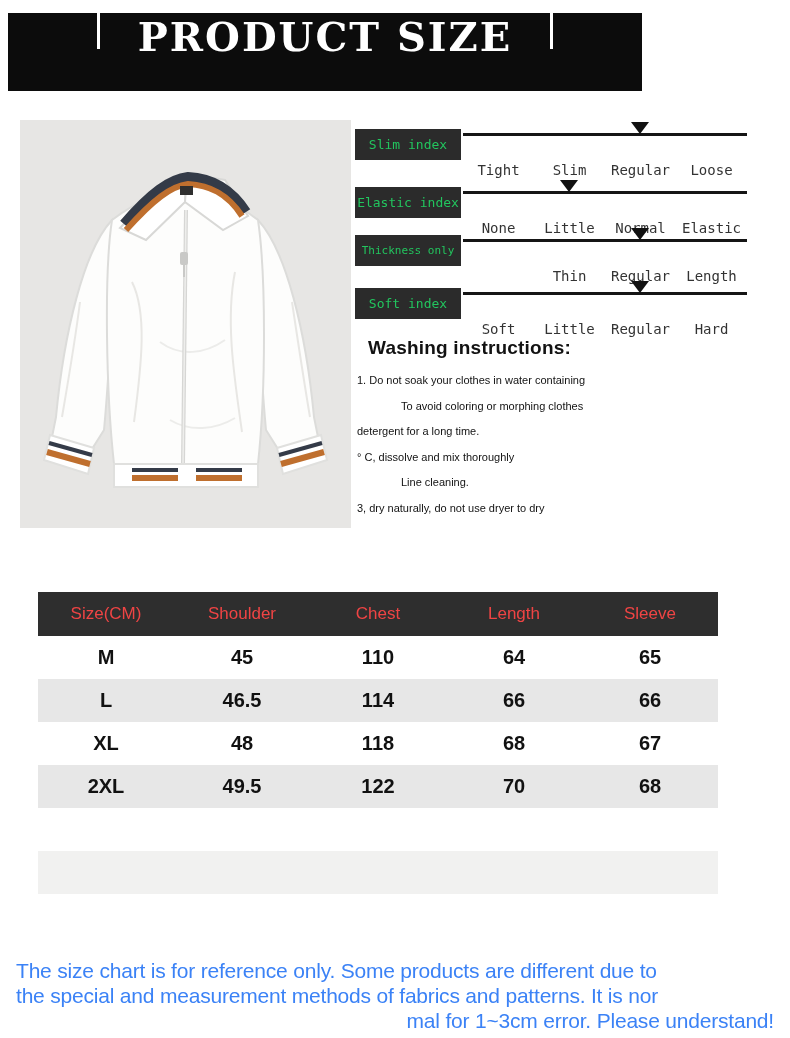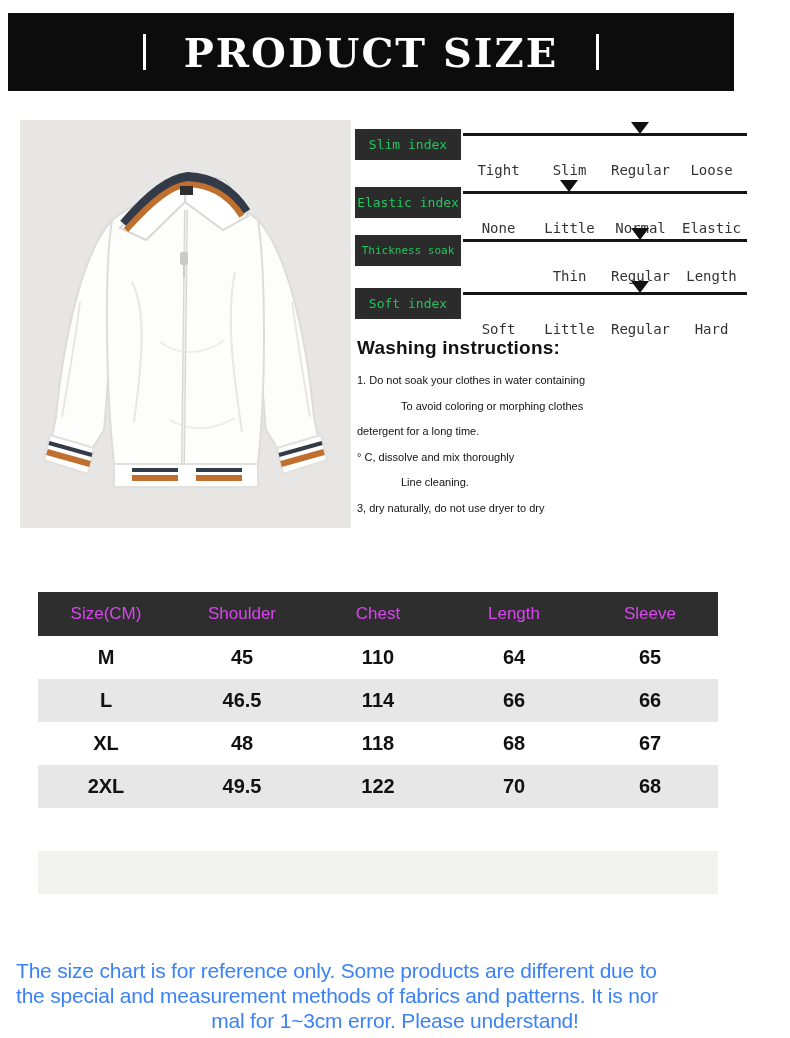--- a/index.html
+++ b/index.html
@@ -1,21 +1,21 @@
 <!DOCTYPE html>
 <html><head>
 <meta charset="utf-8">
 <style>
   * { margin:0; padding:0; box-sizing:border-box; }
   body { background:#ffffff; font-family:"Liberation Sans", sans-serif; }
   .page { position:relative; width:790px; height:1038px; background:#ffffff; overflow:hidden; margin:0 auto; }
 
   
-  .top-bar { position:absolute; left:8px; top:13px; width:726px; height:78px; background:#0c0c0c;
-             display:flex; align-items:center; justify-content:center; gap:38px; }
+  .top-bar { position:absolute; left:8px; top:13px; width:634px; height:78px; background:#0c0c0c;
+             display:flex; justify-content:center; gap:38px; }
   .title-divider { width:3px; height:36px; background:#ffffff; }
   .page-title { color:#ffffff; font-family:"DejaVu Serif", serif; font-weight:700;
                 font-size:40px; letter-spacing:2px; }
 
   
   .photo { position:absolute; left:20px; top:120px; width:331px; height:408px; background:#e7e6e4; }
   .photo svg { display:block; width:100%; height:100%; }
 
   
   .idx-row { position:absolute; left:355px; width:392px; height:46px; }
@@ -26,38 +26,38 @@
   .idx-line { position:absolute; left:108px; right:0; top:4px; height:3px; background:#151515; }
   .idx-marker { position:absolute; top:-7px; width:0; height:0;
                 border-left:9px solid transparent; border-right:9px solid transparent;
                 border-top:12px solid #111111; }
   .idx-options { position:absolute; left:108px; top:16px; width:284px; display:flex; }
   .idx-options span { flex:1; text-align:center; color:#333333;
                       font-family:"DejaVu Sans Mono", monospace; font-size:14px; letter-spacing:0px;margin-top:17px; }
 
   
   .washing { position:absolute; left:357px; top:337px; width:404px; color:#121212; }
-  .washing-heading { font-size:19px; font-weight:700; margin-bottom:9px; letter-spacing:0.2px; }
+  .washing-heading { font-size:19px; font-weight:700; margin-bottom:9px; letter-spacing:0.2px;margin-left:11px; }
   .washing-line { font-size:11px; line-height:25.5px; }
   .washing-line.indent { padding-left:44px; }
 
   
   .size-table { position:absolute; left:38px; top:592px; width:680px; }
-  .t-head { display:flex; height:44px; background:#2e2e2e; color:#d946ef; align-items:center; }
+  .t-head { display:flex; height:44px; background:#2e2e2e; color:#ef4444; align-items:center; }
   .t-head div { flex:1; text-align:center; font-size:17px; }
   .t-row { display:flex; height:43px; align-items:center; background:#ffffff; }
   .t-row div { flex:1; text-align:center; font-size:20px; font-weight:600; color:#111111; }
   .t-row.alt { background:#e7e7e7; }
   .t-row.empty { background:#ffffff; }
   .t-row.empty-gray { background:#f1f1f0; }
 
   
   .disclaimer { position:absolute; left:16px; top:958px; width:758px; color:#3b82f6; }
   .disclaimer-line { font-size:21px; line-height:25px; letter-spacing:-0.2px; }
-  .disclaimer-line.center { text-align:center; }
+  .disclaimer-line.center { text-align:right; }
 </style>
 </head>
 <body>
 
 <div class="page">
 
   <div class="top-bar">
     <div class="title-divider"></div>
     <div class="page-title">PRODUCT SIZE</div>
     <div class="title-divider"></div>
@@ -123,21 +123,21 @@
     <div class="idx-marker" style="left:205px"></div>
     <div class="idx-options">
       <span>None</span>
       <span>Little</span>
       <span>Normal</span>
       <span>Elastic</span>
     </div>
   </div>
 
   <div class="idx-row r3" style="top:235px">
-    <div class="idx-label">Thickness soak</div>
+    <div class="idx-label">Thickness only</div>
     <div class="idx-line"></div>
     <div class="idx-marker" style="left:276px"></div>
     <div class="idx-options">
       <span></span>
       <span>Thin</span>
       <span>Regular</span>
       <span>Length</span>
     </div>
   </div>
 

